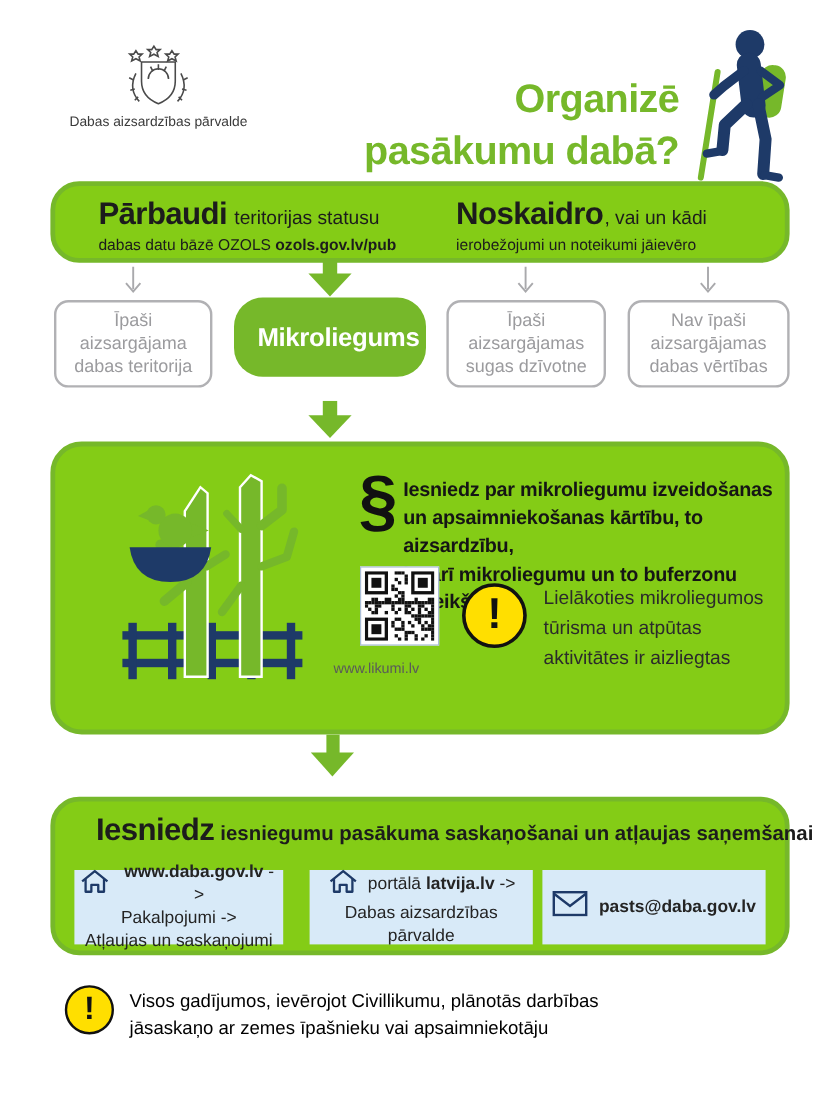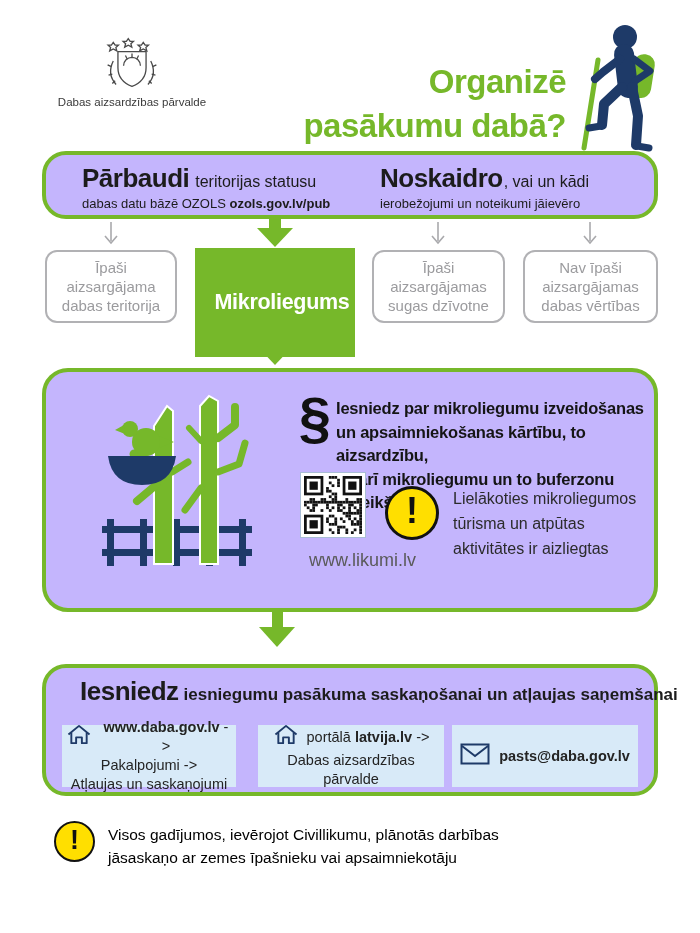--- a/index.html
+++ b/index.html
@@ -10,52 +10,52 @@
     margin:0 auto;
   }
   
   .logo-block { position:absolute; left:52px; top:34px; width:160px; text-align:center; }
   .logo-block svg { display:block; margin:0 auto; }
   .logo-text { font-size:11.5px; color:#3a3a3a; margin-top:6px; white-space:nowrap; }
   .title { position:absolute; left:226px; top:60px; width:340px; text-align:right;
            font-size:33px; line-height:44px; font-weight:bold; color:#76b82a; letter-spacing:-0.5px; }
   .hiker { position:absolute; left:575px; top:24px; z-index:3; }
   
-  .gbox { position:absolute; border:4px solid #76b82a; border-radius:24px; background:#c4b5fd; }
+  .gbox { position:absolute; border:4px solid #76b82a; border-radius:24px; background:#84cc16; }
   
   #step-box { left:42px; top:151px; width:616px; height:68px; }
   .step-col { position:absolute; top:8px; }
   #col-check { left:36px; } #col-find { left:334px; }
   .bigword { font-size:26px; font-weight:bold; color:#1c1c1c; letter-spacing:-0.5px; }
   .smallafter { font-size:16px; color:#1c1c1c; margin-left:6px; }
   .stepline2 { font-size:13px; color:#1c1c1c; margin-top:2px; }
   .stepline2 b { font-weight:bold; }
   
   .conn { position:absolute; }
   
   .opt { position:absolute; border:2px solid #b1b1b4; border-radius:12px; color:#9b9b9e;
          font-size:15px; line-height:19px; display:flex; align-items:center; justify-content:center;
          text-align:center; padding:4px 6px; background:#fff; }
   #opt1 { left:45px;  top:250px; width:132px; height:73px; }
   #opt3 { left:372px; top:250px; width:133px; height:73px; }
   #opt4 { left:523px; top:250px; width:135px; height:73px; }
-  #opt-micro { position:absolute; left:195px; top:248px; width:160px; height:109px; background:#76b82a;
-         border-radius:0; display:flex; align-items:center; justify-content:center;
+  #opt-micro { position:absolute; left:195px; top:248px; width:160px; height:66px; background:#76b82a;
+         border-radius:24px; display:flex; align-items:center; justify-content:center;
          color:#fff; font-size:21.5px; font-weight:bold; letter-spacing:-0.3px;padding-left:14px; }
   
   #law-box { left:42px; top:368px; width:616px; height:244px; border-radius:26px; }
   #law-box .inner { position:relative; width:100%; height:100%; }
   .trees { position:absolute; left:36px; top:12px; }
   .section-symbol { position:absolute; left:246px; top:16px; width:46px; text-align:center;
                     font-size:58px; font-weight:bold; color:#111; line-height:60px; }
   .law-text { position:absolute; left:290px; top:25px; font-size:16.5px; font-weight:bold;
               line-height:23.5px; color:#151515; letter-spacing:-0.2px; }
   .qr-wrap { position:absolute; left:254px; top:100px; width:66px; height:66px; background:#fff;
              border:1px solid #a9bdd6; padding:3px; }
-  .qr-label { position:absolute; left:263px; top:178px; font-size:18px; color:#5a5a5a; }
+  .qr-label { position:absolute; left:232px; top:178px; font-size:12px; color:#5a5a5a; }
   .warn-circle { background:#ffdf00; border:3px solid #111; border-radius:50%;
                  display:flex; align-items:center; justify-content:center; color:#111; font-weight:bold; }
   #law-warn { position:absolute; left:339px; top:114px; width:54px; height:54px; font-size:36px; }
   #law-warn span { transform:translateY(-2px); }
   .law-warn-text { position:absolute; left:407px; top:114px; font-size:16px; line-height:25px; color:#2b2b2b; }
   
   #submit-box { left:42px; top:664px; width:616px; height:132px; border-radius:24px; }
   #submit-box .inner { position:relative; width:100%; height:100%; }
   .submit-title { position:absolute; left:34px; top:8px; white-space:nowrap; }
   .submit-title .rest { font-size:17px; font-weight:bold; color:#1c1c1c; margin-left:5px; }

